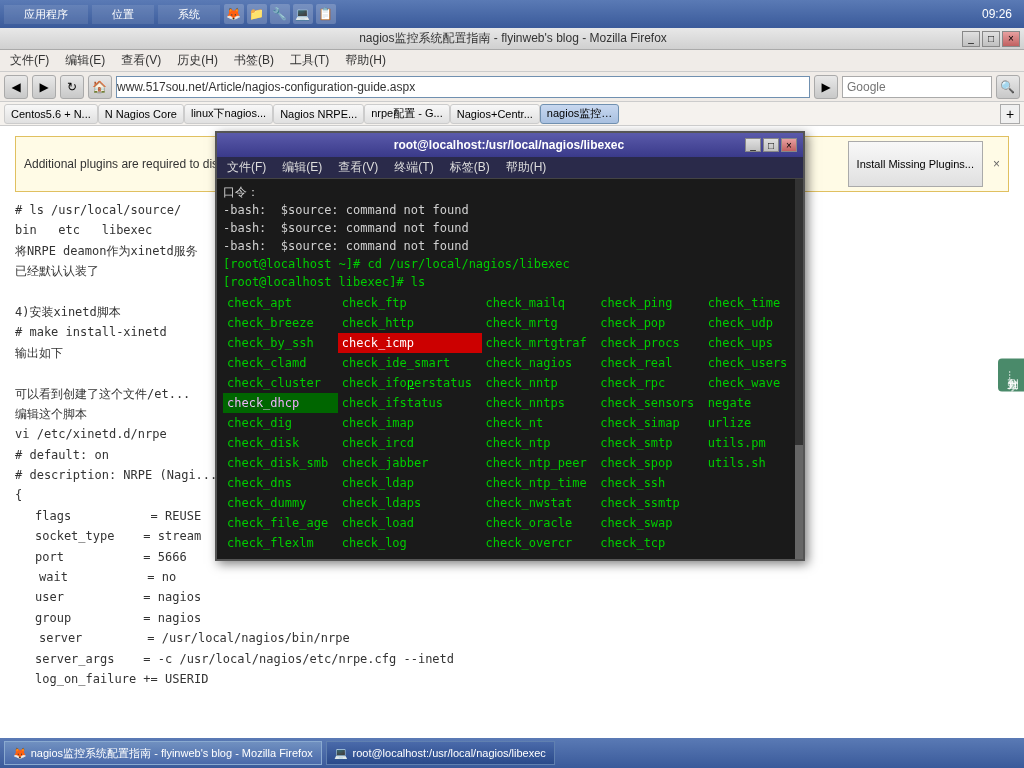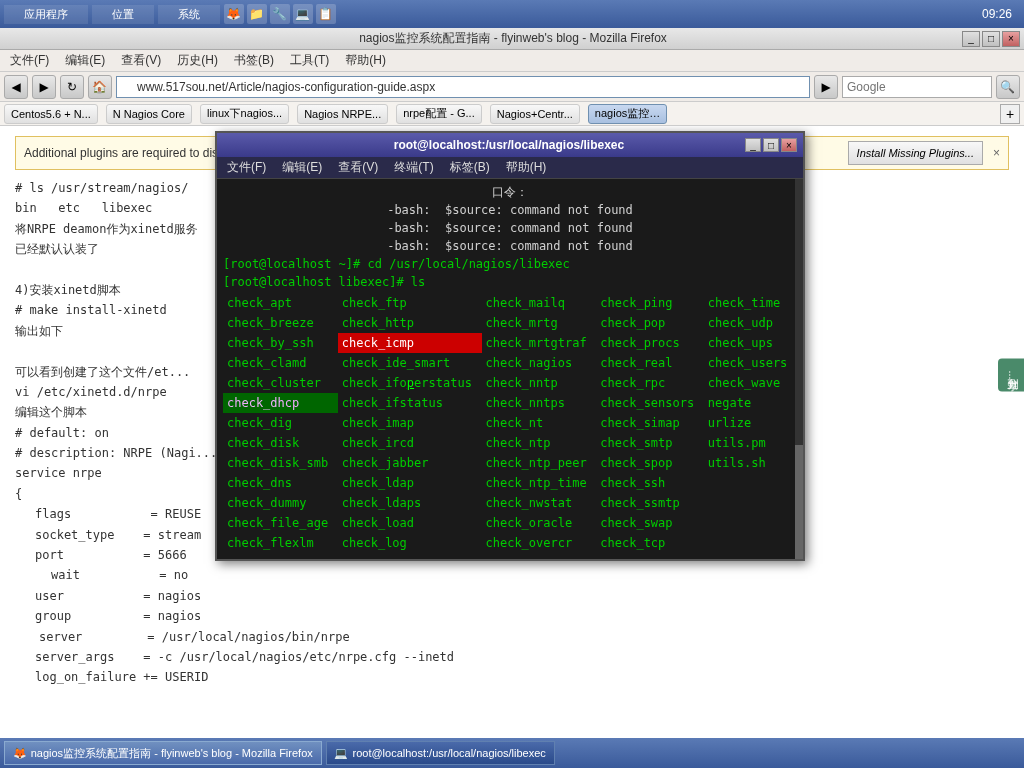--- a/index.html
+++ b/index.html
@@ -77,33 +77,33 @@
       padding: 0 4px;
       gap: 4px;
       border-bottom: 1px solid #ccc;
     }
     .nav-btn {
       width: 24px; height: 24px; background: linear-gradient(to bottom, #e8e8e8, #c8c8c8);
       border: 1px solid #aaa; border-radius: 3px; display: flex; align-items: center;
       justify-content: center; cursor: pointer; font-size: 12px;
     }
     .nav-url-bar {
-      flex: 1; height: 22px; border: 1px solid #7090b0; padding: 0 20px;
+      flex: 1; height: 22px; border: 1px solid #7090b0; padding: 0 0;
       font-size: 12px; background: white; color: #333;
     }
     .nav-search { width: 150px; height: 22px; border: 1px solid #aaa; padding: 0 4px; font-size: 12px; }
 
     
     .ff-bookmarks {
       height: 24px;
       background: #f5f2ee;
       display: flex;
       align-items: center;
       padding: 0 4px;
-      gap: 8px;
+      gap: 0;
       border-bottom: 1px solid #ccc;
       overflow: hidden;
     }
     .bookmark-btn {
       height: 20px; padding: 0 6px; font-size: 11px;
       background: linear-gradient(to bottom, #f8f8f8, #e0e0e0);
       border: 1px solid #ccc; border-radius: 3px; cursor: pointer;
       white-space: nowrap; overflow: hidden; text-overflow: ellipsis; max-width: 130px;
       display: flex; align-items: center; gap: 3px;
     }
@@ -134,24 +134,23 @@
       margin-bottom: 8px;
       font-size: 12px;
       display: flex;
       align-items: center;
       gap: 6px;
     }
     .install-plugins-btn {
       margin-left: auto;
       background: linear-gradient(to bottom, #f8f8f8, #e0e0e0);
       border: 1px solid #aaa;
-      padding: 5px 8px;
+      padding: 16px 8px;
       font-size: 11px;
       cursor: pointer;
-      font-style: italic;
     }
     .webpage-body { font-size: 13px; line-height: 1.8; color: #333; }
 
     
     .terminal-window {
       position: absolute;
       top: 5px;
       left: 215px;
       width: 590px;
       height: 430px;
@@ -197,21 +196,21 @@
       background: #1a1a1a;
       padding: 4px 6px;
       overflow-y: auto;
       font-family: monospace;
       font-size: 12px;
       color: #d0d0d0;
       line-height: 1.5;
     }
     .term-line { white-space: pre; }
     .term-green { color: #00cc00; }
-    .term-white { color: #d0d0d0; text-align: center; }
+    .term-white { color: #d0d0d0; }
     .term-grid-item { color: #00cc00; padding: 1px 4px; white-space: nowrap; }
     .term-grid-item.highlighted-red { background: #cc0000; color: white; }
     .term-grid-item.highlighted-green { background: #006600; color: #f0abfc; }
 
     
     .terminal-body::-webkit-scrollbar { width: 8px; }
     .terminal-body::-webkit-scrollbar-track { background: #333; }
     .terminal-body::-webkit-scrollbar-thumb { background: #666; }
 
     
@@ -330,40 +329,39 @@
     <div class="webpage">
 
       <div class="webpage-alert">
         <span>Additional plugins are required to display all the media on this page.</span>
         <button class="install-plugins-btn">Install Missing Plugins...</button>
         <span style="margin-left:4px; cursor:pointer; color:#666;">×</span>
       </div>
 
       <div class="webpage-body">
         <div style="font-family:monospace; font-size:12px; line-height:1.7;">
-          <div># ls /usr/stream/nagios/</div>
+          <div># ls /usr/local/source/</div>
           <div>bin &nbsp; etc &nbsp; libexec</div>
           <div>将NRPE deamon作为xinetd服务</div>
           <div>已经默认认装了</div>
           <br>
           <div>4)安装xinetd脚本</div>
           <div># make install-xinetd</div>
           <div>输出如下</div>
           <br>
           <div>可以看到创建了这个文件/et...</div>
+          <div>编辑这个脚本</div>
           <div>vi /etc/xinetd.d/nrpe</div>
-          <div>编辑这个脚本</div>
           <div># default: on</div>
           <div># description: NRPE (Nagi...</div>
-          <div>service nrpe</div>
           <div>{</div>
           <div style="margin-left:20px;">flags &nbsp;&nbsp;&nbsp;&nbsp;&nbsp;&nbsp;&nbsp;&nbsp;&nbsp; = REUSE</div>
           <div style="margin-left:20px;">socket_type &nbsp;&nbsp; = stream</div>
           <div style="margin-left:20px;">port &nbsp;&nbsp;&nbsp;&nbsp;&nbsp;&nbsp;&nbsp;&nbsp;&nbsp; = 5666</div>
-          <div style="margin-left:36px;">wait &nbsp;&nbsp;&nbsp;&nbsp;&nbsp;&nbsp;&nbsp;&nbsp;&nbsp; = no</div>
+          <div style="margin-left:24px;">wait &nbsp;&nbsp;&nbsp;&nbsp;&nbsp;&nbsp;&nbsp;&nbsp;&nbsp; = no</div>
           <div style="margin-left:20px;">user &nbsp;&nbsp;&nbsp;&nbsp;&nbsp;&nbsp;&nbsp;&nbsp;&nbsp; = nagios</div>
           <div style="margin-left:20px;">group &nbsp;&nbsp;&nbsp;&nbsp;&nbsp;&nbsp;&nbsp;&nbsp; = nagios</div>
           <div style="margin-left:24px;">server &nbsp;&nbsp;&nbsp;&nbsp;&nbsp;&nbsp;&nbsp; = /usr/local/nagios/bin/nrpe</div>
           <div style="margin-left:20px;">server_args &nbsp;&nbsp; = -c /usr/local/nagios/etc/nrpe.cfg --inetd</div>
           <div style="margin-left:20px;">log_on_failure += USERID</div>
         </div>
       </div>
     </div>
 
     <div class="terminal-window">

